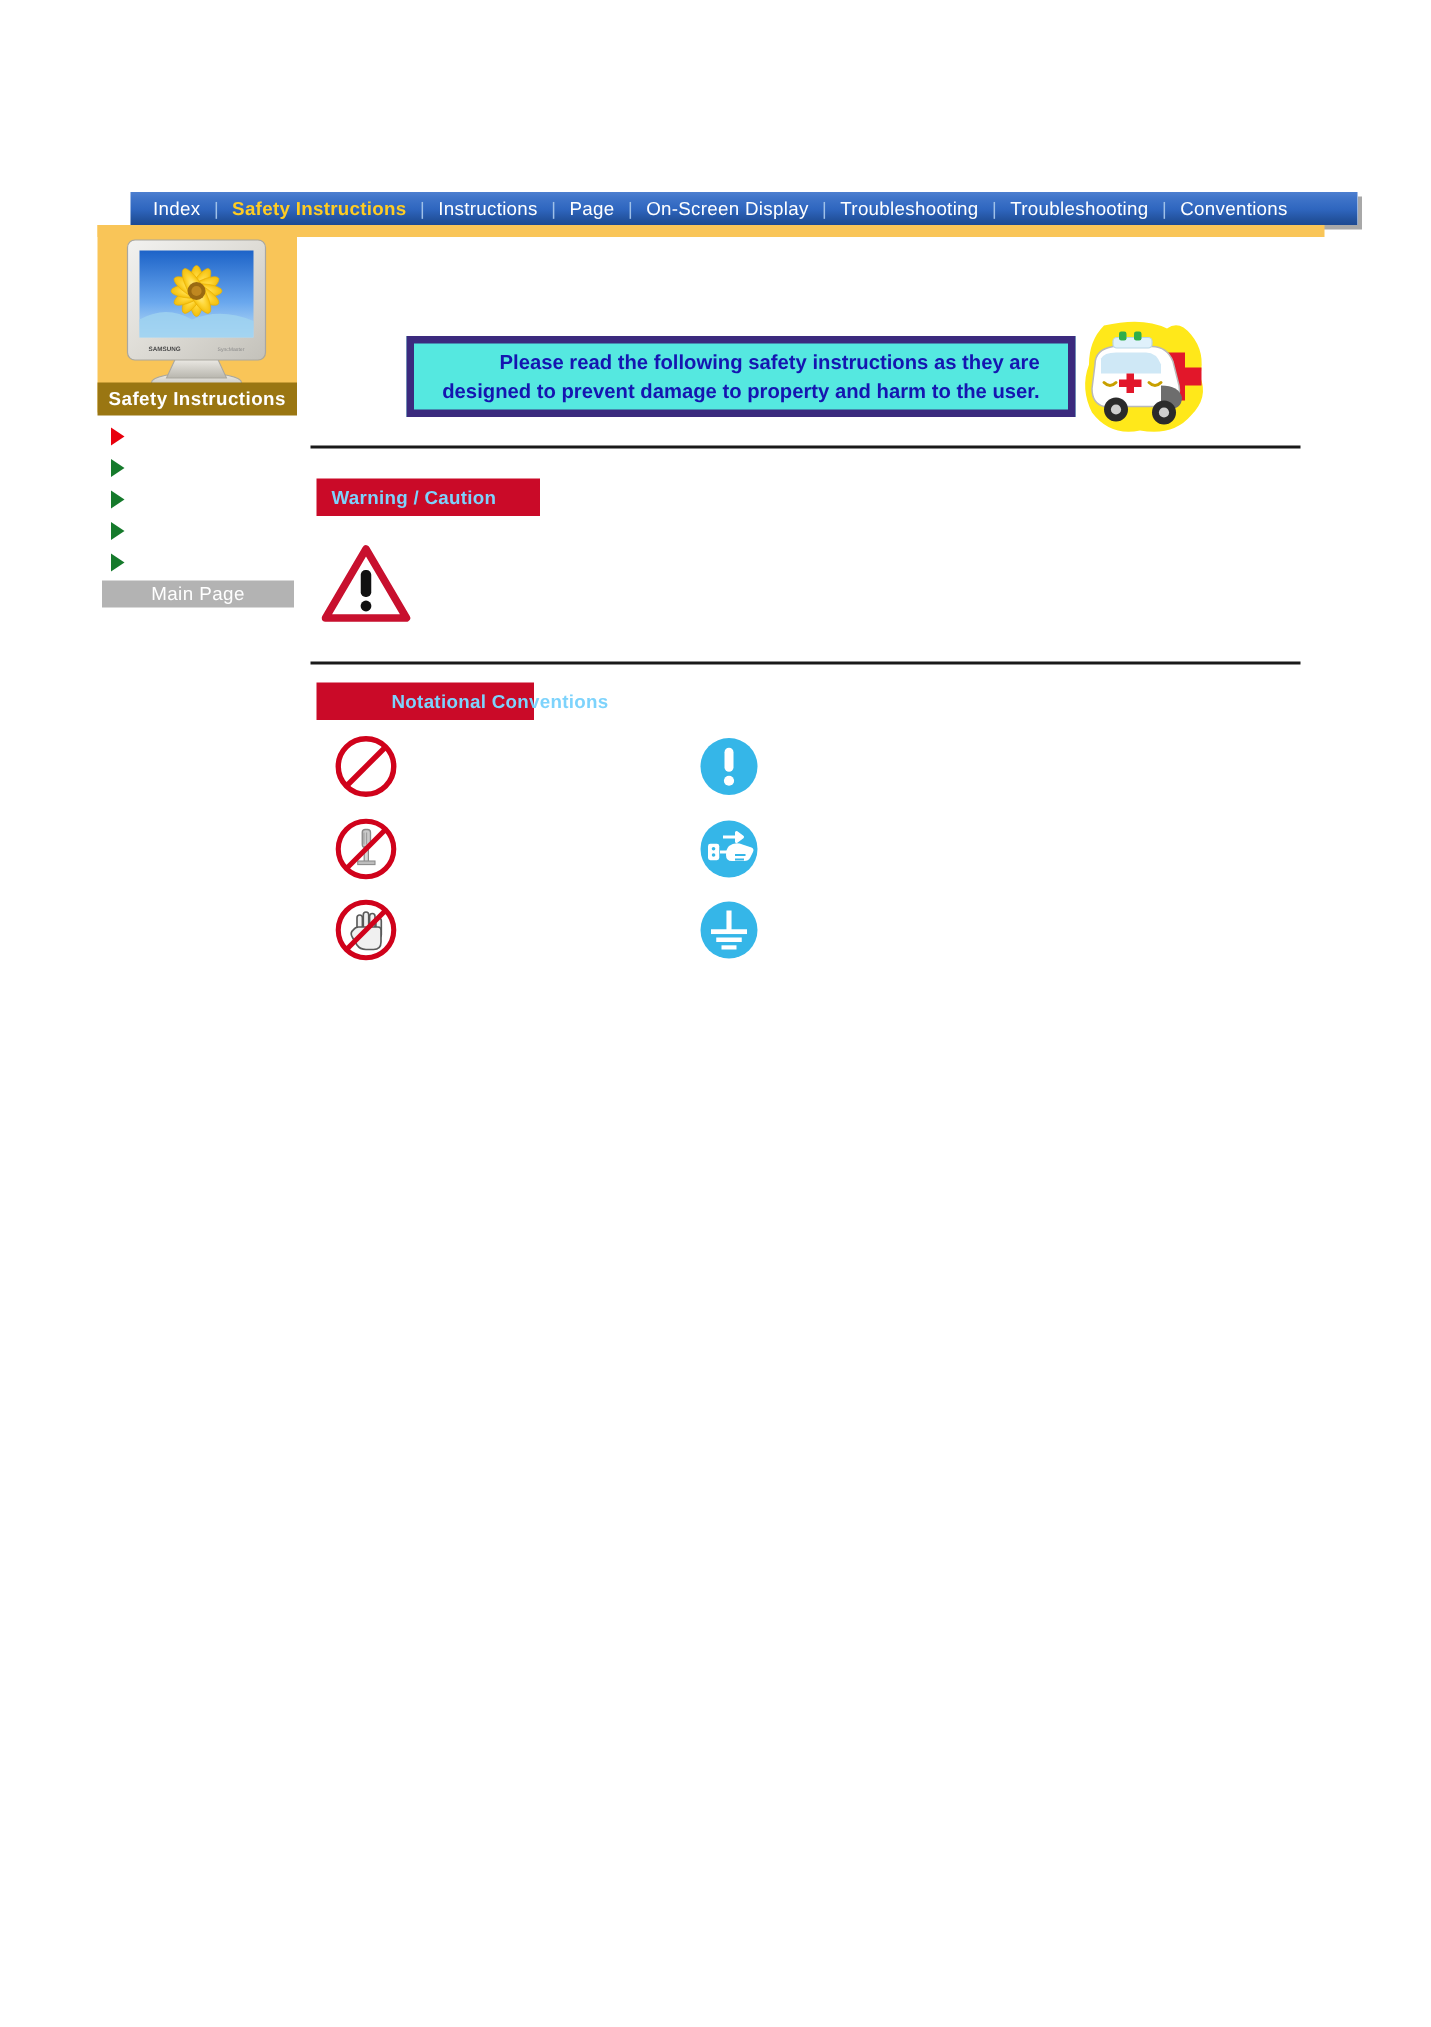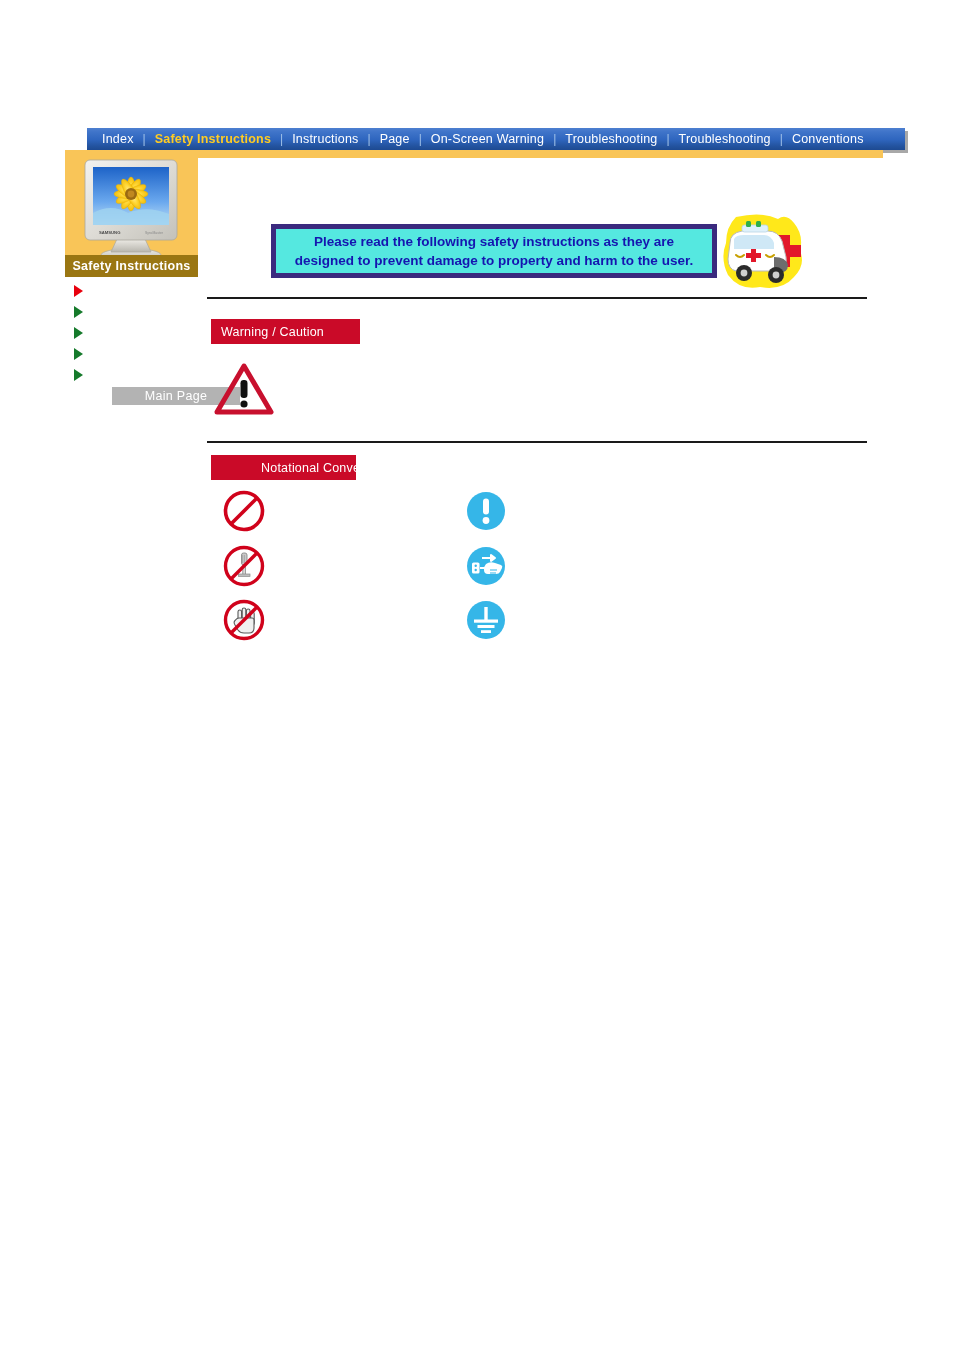--- a/index.html
+++ b/index.html
@@ -127,35 +127,34 @@
     position: absolute;
     left: 3px; top: 237px;
     width: 128px; height: 18px;
     background: #b3b3b3;
     color: #ffffff;
     font-size: 12.5px;
     line-height: 18px;
     text-align: center;
     letter-spacing: 0.3px;
     cursor: pointer;
-    margin-left: 44px;
   }
 
   
   #notice-banner {
     position: absolute;
     left: 271px; top: 224px;
     width: 446px; height: 54px;
     background: #55e8e0;
     border: 5px solid #3b2a7e;
     box-sizing: border-box;
     display: flex;
     align-items: center;
     justify-content: center;
-    text-align: center;
+    text-align: right;
   }
   #notice-text {
     color: #1515b0;
     font-size: 13.5px;
     font-weight: bold;
     line-height: 19px;
     white-space: pre-line;
   }
   #ambulance {
     position: absolute;
@@ -178,23 +177,23 @@
   .red-chip {
     position: absolute;
     height: 25px;
     background: #ca0a28;
     display: flex;
     align-items: center;
     padding-left: 10px;
     box-sizing: border-box;
   }
   .red-chip span {
-    color: #ffffff;
+    color: #7dd3fc;
     font-size: 12.5px;
-    font-weight: normal;
+    font-weight: bold;
     letter-spacing: 0.2px;
     white-space: nowrap;
   }
   #chip-warning { left: 211px; top: 319px; width: 149px; }
   #chip-notation { left: 211px; top: 455px; width: 145px; }
   #chip-notation span { position: relative; left: 0; padding-left: 40px; }
 
   
   #warning-triangle {
     position: absolute;
@@ -217,21 +216,21 @@
 <div id="nav-wrap">
   <div id="nav-bar">
     <span class="nav-item">Index</span>
     <span class="nav-sep">|</span>
     <span class="nav-item active">Safety Instructions</span>
     <span class="nav-sep">|</span>
     <span class="nav-item">Instructions</span>
     <span class="nav-sep">|</span>
     <span class="nav-item">Page</span>
     <span class="nav-sep">|</span>
-    <span class="nav-item">On-Screen Warning</span>
+    <span class="nav-item">On-Screen Display</span>
     <span class="nav-sep">|</span>
     <span class="nav-item">Troubleshooting</span>
     <span class="nav-sep">|</span>
     <span class="nav-item">Troubleshooting</span>
     <span class="nav-sep">|</span>
     <span class="nav-item">Conventions</span>
   </div>
 </div>
 
 <div id="gold-band"></div>

